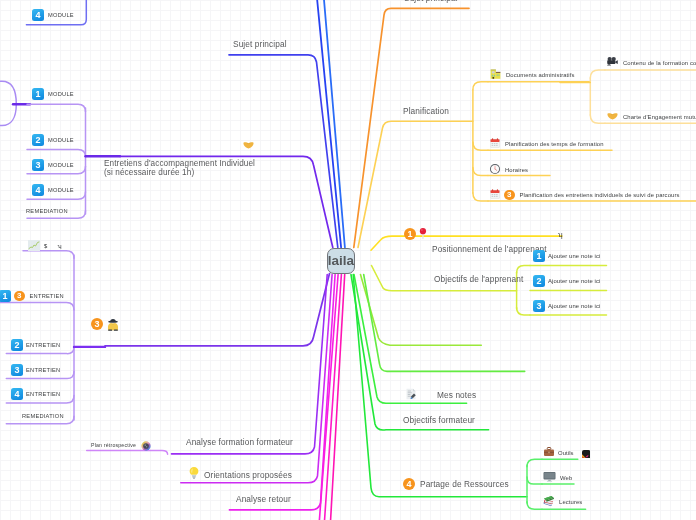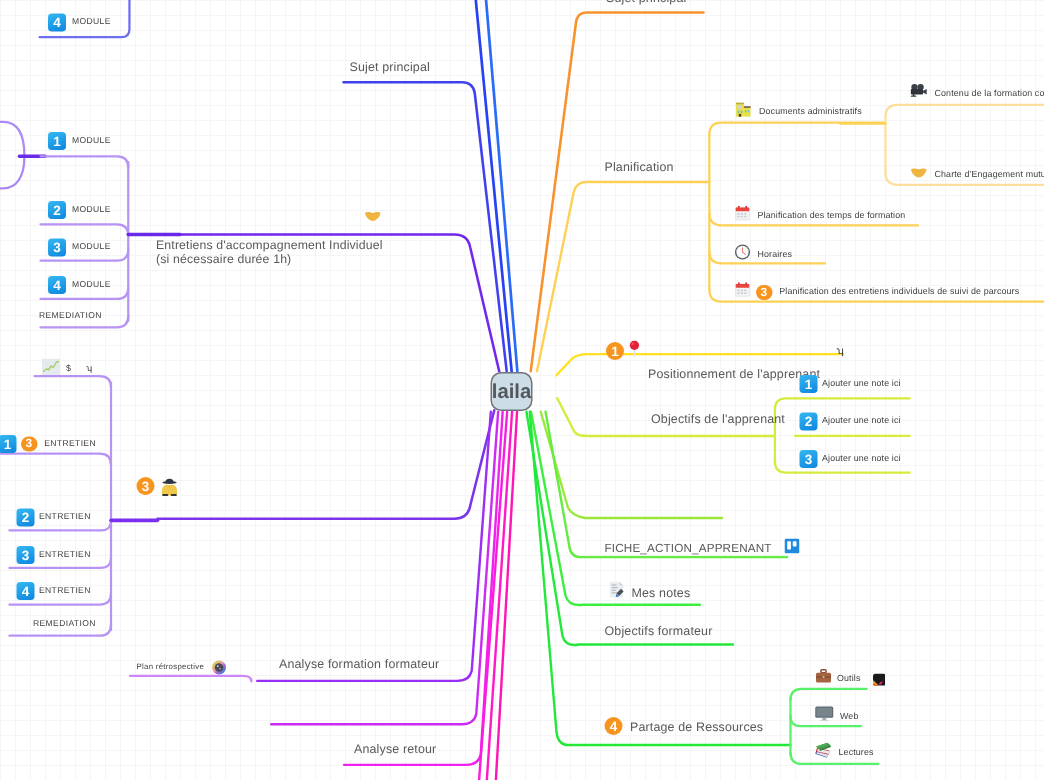--- a/index.html
+++ b/index.html
@@ -365,31 +365,21 @@
   </div>
   <div class="node" style="left:533px;top:275px;gap:3px;">
     <span class="bnum">2</span>
     <span class="lbl t9">Ajouter une note ici</span>
   </div>
   <div class="node" style="left:533px;top:300px;gap:3px;">
     <span class="bnum">3</span>
     <span class="lbl t9">Ajouter une note ici</span>
   </div>
 
-  <div class="node" style="left:403px;top:356px;gap:9px;">
-    <span class="lbl tu">FICHE_ACTION_APPRENANT</span>
-    <span class="ic">
-      <svg width="10" height="10" viewBox="0 0 20 20">
-          <rect x="0" y="0" width="20" height="20" rx="2.5" fill="#1f8ae0"></rect>
-          <rect x="3.6" y="3.6" width="5" height="11" rx="1" fill="#fff"></rect>
-          <rect x="11" y="3.6" width="5" height="7" rx="1" fill="#fff"></rect>
-        </svg>
-    </span>
-  </div>
-  <div class="node" style="left:405px;top:386px;gap:4px;">
+  <div class="node" style="left:405px;top:386px;gap:20px;">
     <span class="ic">
       <svg width="12" height="12" viewBox="0 0 24 24">
           <path d="M3 1.5 h13 l5 5 v16 h-18 Z" fill="#eceff1"></path>
           <path d="M16 1.5 l5 5 h-5 Z" fill="#cfd6db"></path>
           <g stroke="#9aa4ab" stroke-width="1.1">
             <path d="M5.5 6 H12"></path>
             <path d="M5.5 9.5 H13.5"></path>
             <path d="M5.5 13 H11"></path>
             <path d="M5.5 16.5 H13"></path>
           </g>
@@ -479,16 +469,28 @@
           <circle cx="11" cy="11" r="10.2" fill="url(#cwa)"></circle>
           <circle cx="11" cy="11" r="6.3" fill="#3b4450" opacity=".92"></circle>
           <circle cx="9.2" cy="9" r="1.4" fill="#c5ccd2"></circle>
           <circle cx="12.6" cy="12.8" r="1.1" fill="#c5ccd2"></circle>
         </svg>
     </span>
   </div>
   <div class="node" style="left:186px;top:437px;">
     <span class="lbl t13">Analyse formation formateur</span>
   </div>
+  <div class="node" style="left:188px;top:466px;gap:4px;">
+    <span class="ic">
+      <svg width="12" height="14" viewBox="0 0 20 24">
+          <path d="M10 1.5 C14.4 1.5 17.5 4.7 17.5 8.8 C17.5 11.8 15.6 13.6 14.2 15.2 L5.8 15.2 C4.4 13.6 2.5 11.8 2.5 8.8 C2.5 4.7 5.6 1.5 10 1.5 Z" fill="#fada3c"></path>
+          <path d="M8.5 4 C6.2 4.8 4.8 6.6 4.8 8.8 C4.8 10.5 5.6 11.8 6.6 13 Z" fill="#fce98a" opacity=".8"></path>
+          <rect x="6.3" y="15.2" width="7.4" height="2.3" fill="#c9d2d8"></rect>
+          <rect x="7.1" y="17.5" width="5.8" height="2" fill="#aeb9c0"></rect>
+          <path d="M7.8 19.5 h4.4 l-1 2.3 h-2.4 Z" fill="#93a0a8"></path>
+        </svg>
+    </span>
+    <span class="lbl t13">Orientations proposées</span>
+  </div>
   <div class="node" style="left:236px;top:494px;">
     <span class="lbl t13">Analyse retour</span>
   </div>
 </div>
 
 </body></html>

